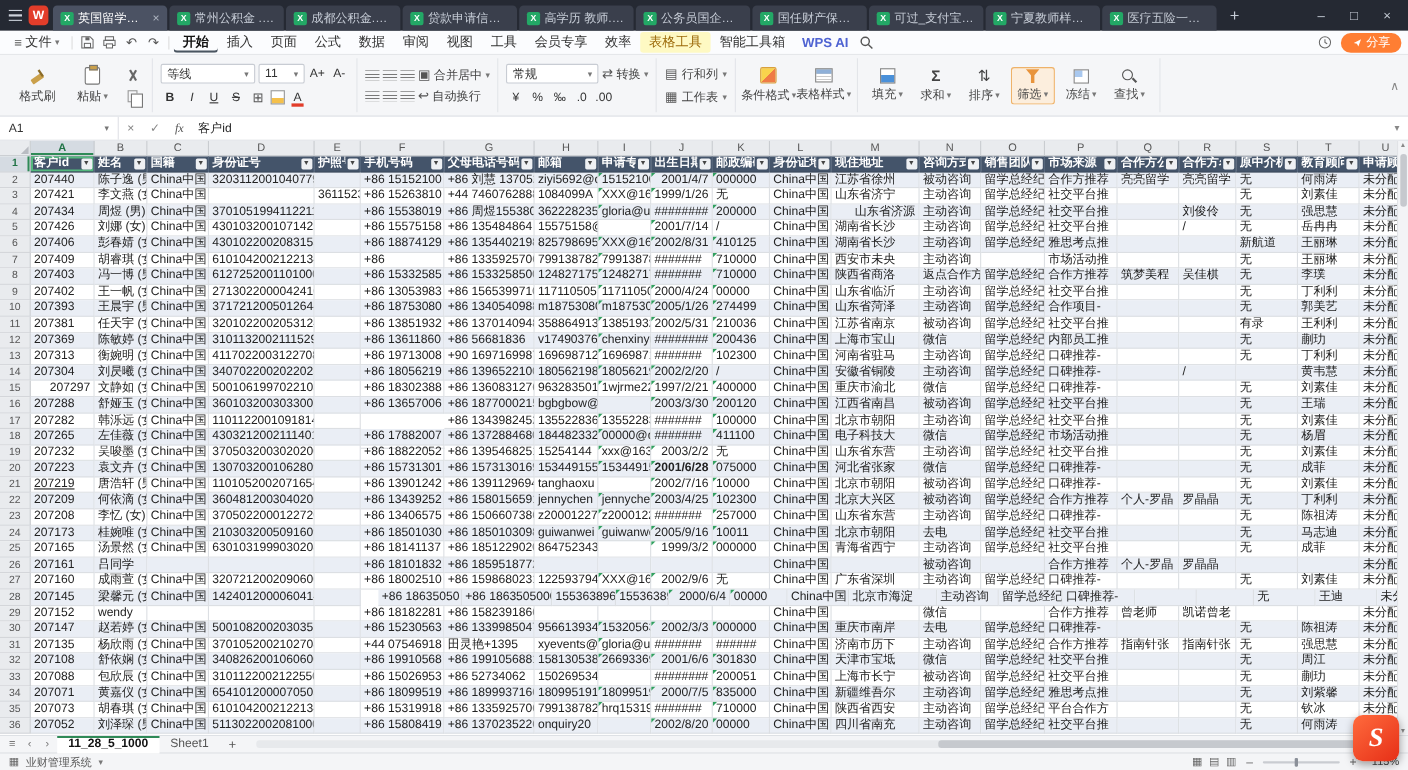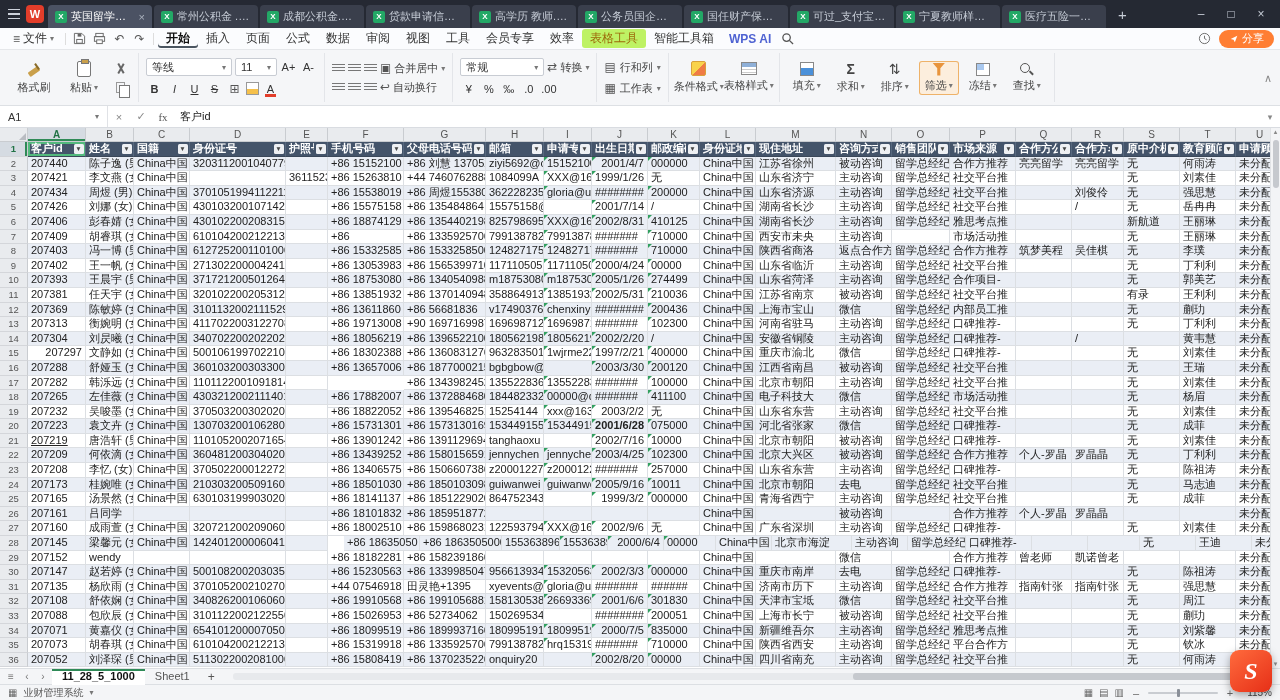--- a/index.html
+++ b/index.html
@@ -23,21 +23,21 @@
 
 
 .menubar{height:22px;background:#fbfcfe;border-bottom:1px solid #e5e7ea;display:flex;align-items:center;padding:0 6px;font-size:12px;color:#333;gap:1px}
 .filebtn{display:flex;align-items:center;gap:3px;padding:0 7px;white-space:nowrap}
 .fmenu-ic{color:#555}
 .qic{width:19px;text-align:center;color:#555;font-size:12px;display:flex;align-items:center;justify-content:center}
 .vsep{width:1px;height:12px;background:#ddd;margin:0 3px}
 .menu-tabs{display:flex;align-items:center}
 .mtab{padding:1px 8px;border-radius:3px;white-space:nowrap}
 .mtab.active{font-weight:bold;color:#111;box-shadow:inset 0 -2px 0 #4a5560}
-.mtab.ctx{background:#bef264;color:#9c6a0a}
+.mtab.ctx{background:#fef9c3;color:#9c6a0a}
 .wpsai{font-weight:bold;color:#4f63d2;padding:0 6px;white-space:nowrap}
 .share{margin-left:4px;background:#ff7e33;color:#fff;border-radius:10px;padding:1.5px 10px;font-size:11px;display:flex;align-items:center;gap:3px;white-space:nowrap}
 .caret{font-size:8px;color:#777}
 
 
 .ribbon{height:56px;background:#f5f6f8;border-bottom:1px solid #dde0e4;display:flex;align-items:stretch;padding:3px 4px;position:relative}
 .rgrp{display:flex;align-items:center;gap:4px;padding:0 7px;border-right:1px solid #e3e5e9}
 .col2{flex-direction:column;justify-content:center;align-items:flex-start;gap:4px}
 .bigbtn{width:46px;display:flex;flex-direction:column;align-items:center;justify-content:center;gap:3px;font-size:11px;color:#444}
 .blab{white-space:nowrap;display:flex;gap:2px;align-items:center}
@@ -75,21 +75,21 @@
 .ic-freeze{width:14px;height:13px;border:1px solid #888;background:linear-gradient(#a9c8ef,#a9c8ef) 0 0/7px 6px no-repeat,#fff}
 .ic-find{width:13px;height:13px;position:relative}
 .ic-find::before{content:"";position:absolute;left:0;top:0;width:8px;height:8px;border:1.5px solid #555;border-radius:50%}
 .ic-find::after{content:"";position:absolute;left:9px;top:9px;width:5px;height:1.5px;background:#555;transform:rotate(45deg)}
 .collapse{position:absolute;right:8px;top:50%;transform:translateY(-50%);color:#888;font-size:11px}
 
 
 .fbarrow{height:22px;background:#fff;border-bottom:1px solid #d9dce1;display:flex;align-items:center}
 .namebox{width:108px;height:100%;border-right:1px solid #e0e2e6;display:flex;align-items:center;justify-content:space-between;padding:0 8px;font-size:11px;color:#333}
 .fico{width:22px;text-align:center;color:#888;font-size:11px}
-.fx{font-family:"Liberation Serif","DejaVu Serif",serif;color:#555}
+.fx{font-style:italic;font-family:"Liberation Serif","DejaVu Serif",serif;color:#555}
 .fcontent{flex:1;font-size:11px;color:#222;padding:0 6px}
 .fexp{width:20px;color:#888;font-size:9px;text-align:center}
 
 
 .gridwrap{position:relative;height:540px;overflow:hidden;background:#fff}
 #colhead{display:flex;height:14px;background:#e9ebee;border-bottom:1px solid #c9ccd0}
 .corner{width:28px;flex:none;border-right:1px solid #c9ccd0;position:relative}
 .corner::after{content:"";position:absolute;right:1px;bottom:1px;border-left:7px solid transparent;border-bottom:7px solid #b9bcc2}
 .clet{flex:none;text-align:center;font-size:10px;line-height:13px;color:#555;border-right:1px solid #c9ccd0}
 .clet.sel{background:#d5dbe2;color:#217346;font-weight:bold;box-shadow:inset 0 -2px 0 #2f8a57}
@@ -590,21 +590,21 @@
         <div class="gcell" style="width: 56px;">China中国</div>
         <div class="gcell" style="width: 96px;">370105199411221118</div>
         <div class="gcell" style="width: 42px;"></div>
         <div class="gcell" style="width: 76px;">+86 15538019</div>
         <div class="gcell" style="width: 82px;">+86 周煜155380</div>
         <div class="gcell" style="width: 58px;">362228235</div>
         <div class="gcell err" style="width: 48px;">gloria@uk</div>
         <div class="gcell" style="width: 56px;">########</div>
         <div class="gcell err" style="width: 52px;">200000</div>
         <div class="gcell" style="width: 56px;">China中国</div>
-        <div class="gcell" style="width: 80px;">山东省济源</div>
+        <div class="gcell" style="width: 80px; text-align: right;">山东省济源</div>
         <div class="gcell" style="width: 56px;">主动咨询</div>
         <div class="gcell" style="width: 58px;">留学总经纪</div>
         <div class="gcell" style="width: 66px;">社交平台推</div>
         <div class="gcell" style="width: 56px;"></div>
         <div class="gcell" style="width: 52px;">刘俊伶</div>
         <div class="gcell" style="width: 56px;">无</div>
         <div class="gcell" style="width: 56px;">强思慧</div>
         <div class="gcell" style="width: 48px;">未分配</div>
       </div>
       <div class="grow">

